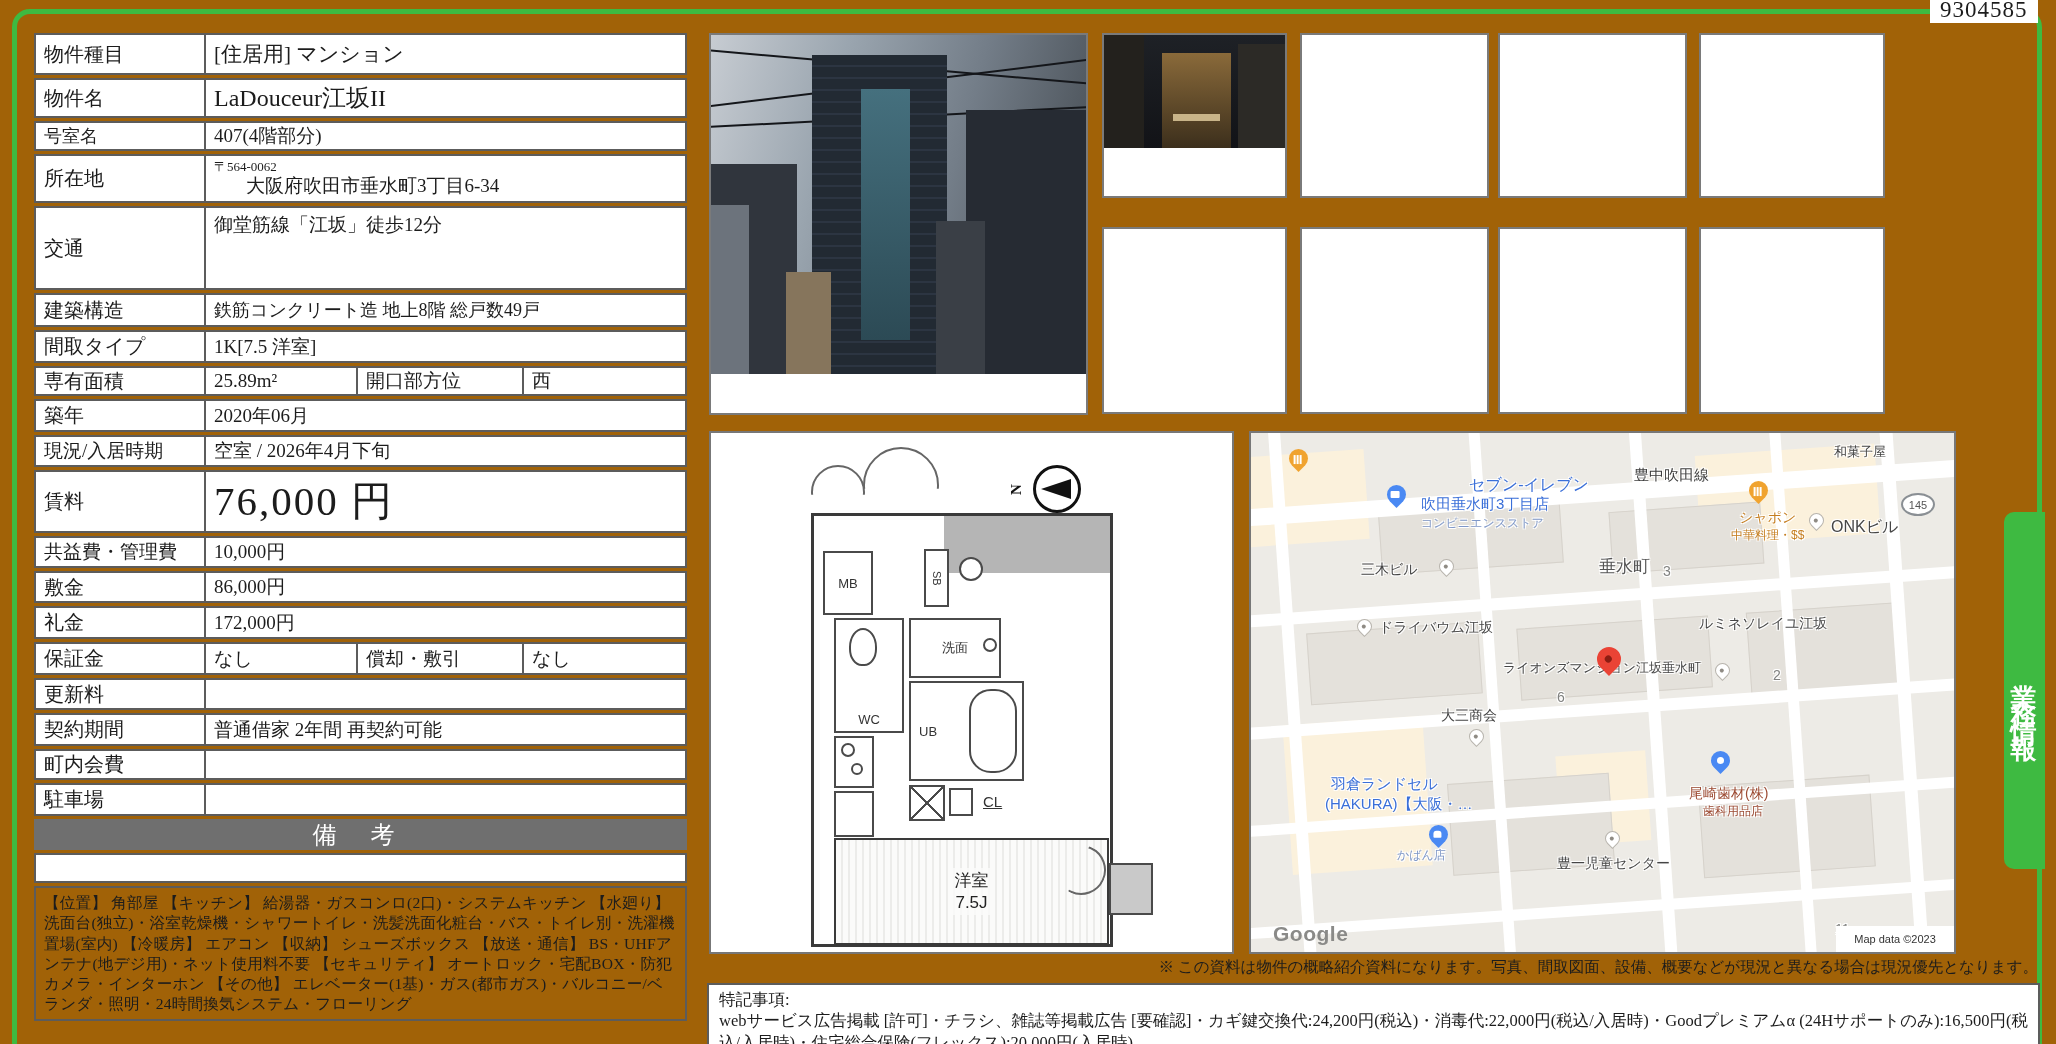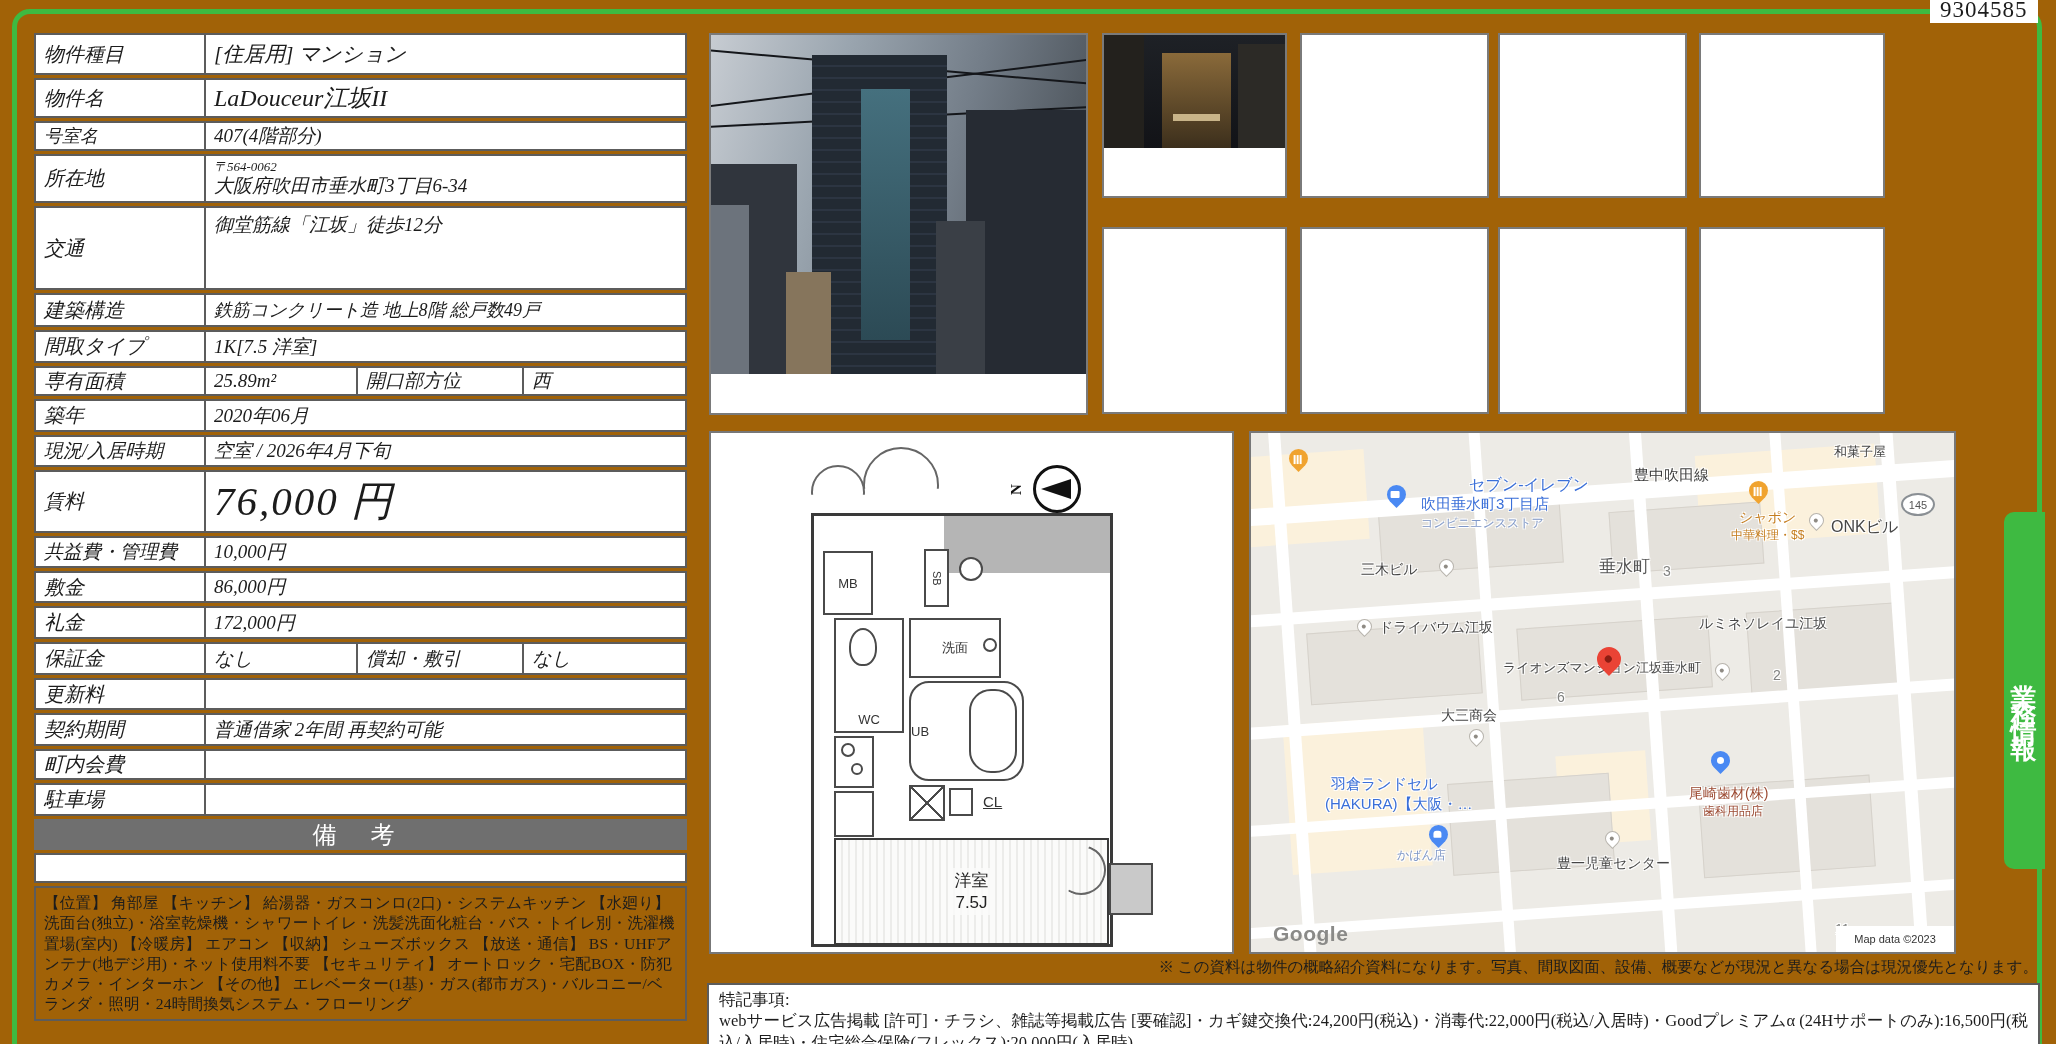--- a/index.html
+++ b/index.html
@@ -6,28 +6,28 @@
   #page{position:relative;width:2056px;height:1044px;background:#a16207;overflow:hidden;
         font-family:"Liberation Serif","DejaVu Serif",serif;color:#1c1c1c;}
   
   #frame{position:absolute;left:12px;top:9px;width:2020px;height:1120px;
          border:5px solid #3eba41;border-radius:18px;pointer-events:none;}
   #docnum{position:absolute;left:1930px;top:-3px;background:#fff;padding:0 10px;
           font-size:23px;letter-spacing:1px;z-index:6;}
   
   #ptable{position:absolute;left:34px;top:33px;width:653px;}
   .prow{display:flex;border:2px solid #5c5c5c;background:#fff;margin-bottom:3px;box-sizing:border-box;align-items:stretch;}
-  .pcell{box-sizing:border-box;display:flex;flex-direction:column;justify-content:center;padding:10px 8px;overflow:hidden;font-style:italic;}
+  .pcell{box-sizing:border-box;display:flex;flex-direction:column;justify-content:center;padding:10px 8px;overflow:hidden;}
   .plabel{width:168px;flex:none;font-size:20px;}
   .pval{flex:1;border-left:2px solid #5c5c5c;font-size:19px;}
   .pval2{width:152px;flex:none;border-left:2px solid #5c5c5c;font-size:19px;}
   .plabel2{width:166px;flex:none;border-left:2px solid #5c5c5c;font-size:19px;}
   .pval3{flex:1;border-left:2px solid #5c5c5c;font-size:19px;}
   .postal{font-size:13px;line-height:1.1;}
-  .addr{font-size:19px;line-height:1.15;}
+  .addr{font-size:19px;line-height:1.15;margin-left:32px;}
   .topalign{justify-content:flex-start;padding-top:4px;}
   .rentval{font-size:41px;letter-spacing:2px;}
   .gbar{border:none;background:#6f6f6f;color:#fff;display:flex;align-items:center;justify-content:center;
         font-size:24px;letter-spacing:14px;margin-bottom:3px;}
   .equipbox{border:2px solid #5c5c5c;box-sizing:border-box;padding:5px 8px 4px 8px;
             font-size:15.6px;line-height:1.3;letter-spacing:0.2px;text-align:left;}
   
   .photobox{position:absolute;border:2px solid #7a7a7a;background:#fff;box-sizing:border-box;}
   .photoart{position:relative;width:100%;overflow:hidden;}
   .bld{position:absolute;}
@@ -233,21 +233,21 @@
     <div class="fparc" style="left:152px;top:14px;width:76px;height:76px;"></div>
     <div class="fpgray" style="left:233px;top:82px;width:167px;height:58px;"></div>
     <div class="fpwall" style="left:100px;top:80px;width:302px;height:434px;"></div>
     <div class="fproom" style="left:112px;top:118px;width:50px;height:64px;">MB</div>
     <div class="fproom" style="left:213px;top:116px;width:25px;height:58px;writing-mode:vertical-rl;font-size:11px;">SB</div>
     <div class="fpcircle" style="left:248px;top:124px;width:24px;height:24px;"></div>
     <div class="fproom" style="left:198px;top:185px;width:92px;height:60px;">洗面</div>
     <div class="fpcircle" style="left:272px;top:205px;width:14px;height:14px;"></div>
     <div class="fproom" style="left:123px;top:185px;width:70px;height:115px;align-items:flex-end;padding-bottom:4px;">WC</div>
     <div class="fpcircle" style="left:138px;top:195px;width:28px;height:38px;border-radius:50% 50% 45% 45%;"></div>
-    <div class="fproom" style="left:198px;top:248px;width:115px;height:100px;justify-content:flex-start;padding-left:0;border-radius:20px;">UB</div>
+    <div class="fproom" style="left:198px;top:248px;width:115px;height:100px;justify-content:flex-start;padding-left:8px;">UB</div>
     <div class="fpcircle" style="left:258px;top:256px;width:48px;height:84px;border-radius:22px;"></div>
     <div class="fproom" style="left:123px;top:303px;width:40px;height:52px;"></div>
     <div class="fpcircle" style="left:130px;top:310px;width:14px;height:14px;"></div>
     <div class="fpcircle" style="left:140px;top:330px;width:12px;height:12px;"></div>
     <div class="fproom" style="left:123px;top:358px;width:40px;height:46px;"></div>
     <div class="fproom" style="left:198px;top:352px;width:36px;height:36px;background:linear-gradient(45deg,transparent 48%,#4a4a4a 48% 52%,transparent 52%),linear-gradient(-45deg,transparent 48%,#4a4a4a 48% 52%,transparent 52%),#fff;"></div>
     <div class="fproom" style="left:238px;top:355px;width:24px;height:28px;"></div>
     <div class="fplabel" style="left:272px;top:360px;font-size:15px;">CL</div>
     <div id="yoshitsu" style="left:123px;top:405px;width:275px;height:107px;">
       <div class="rlabel"><span>洋室</span><br><span>7.5J</span></div>

